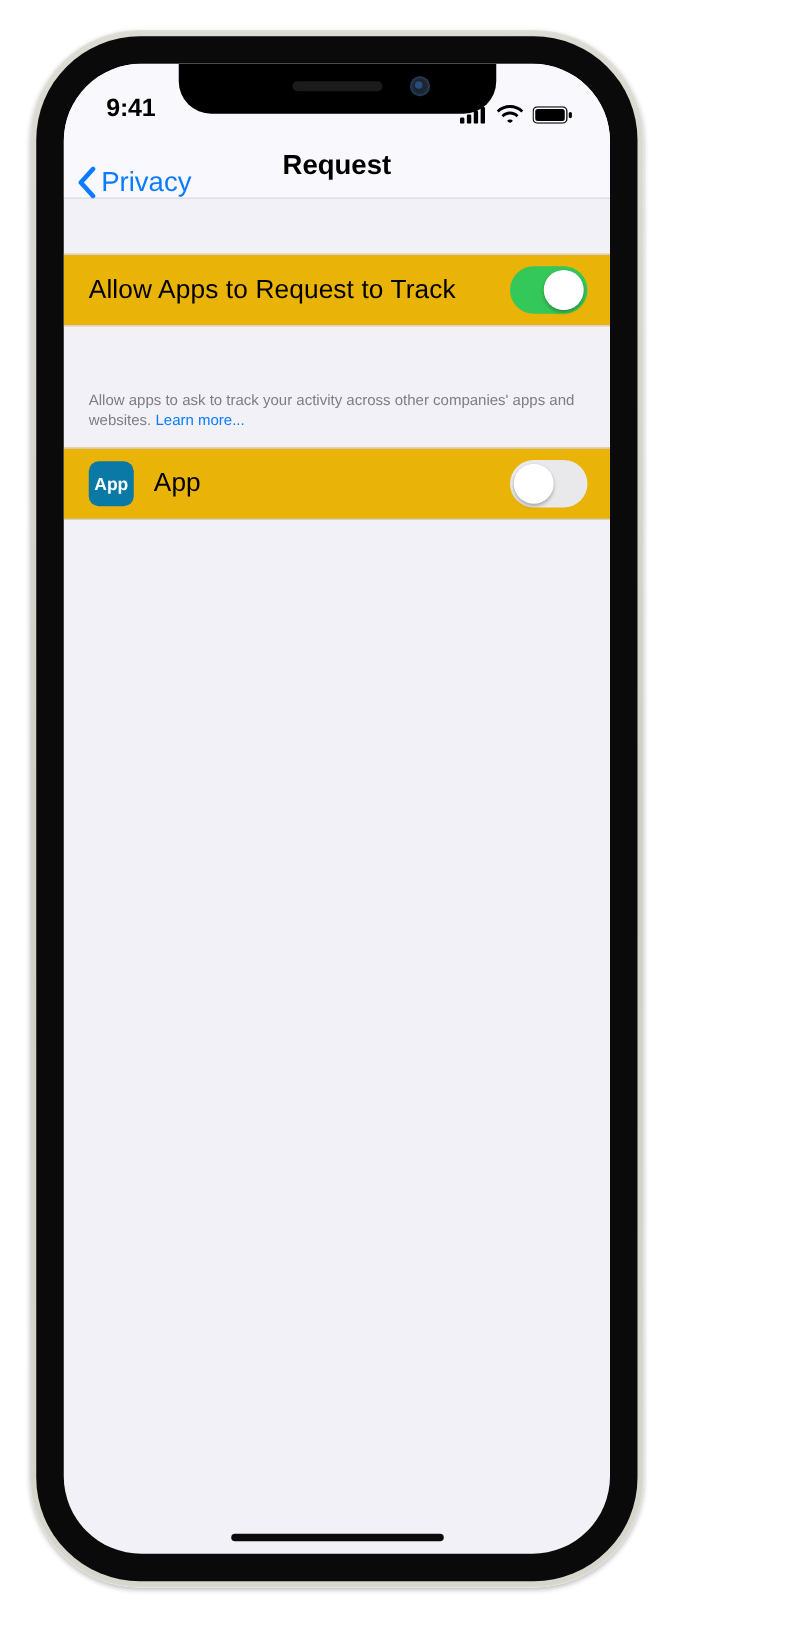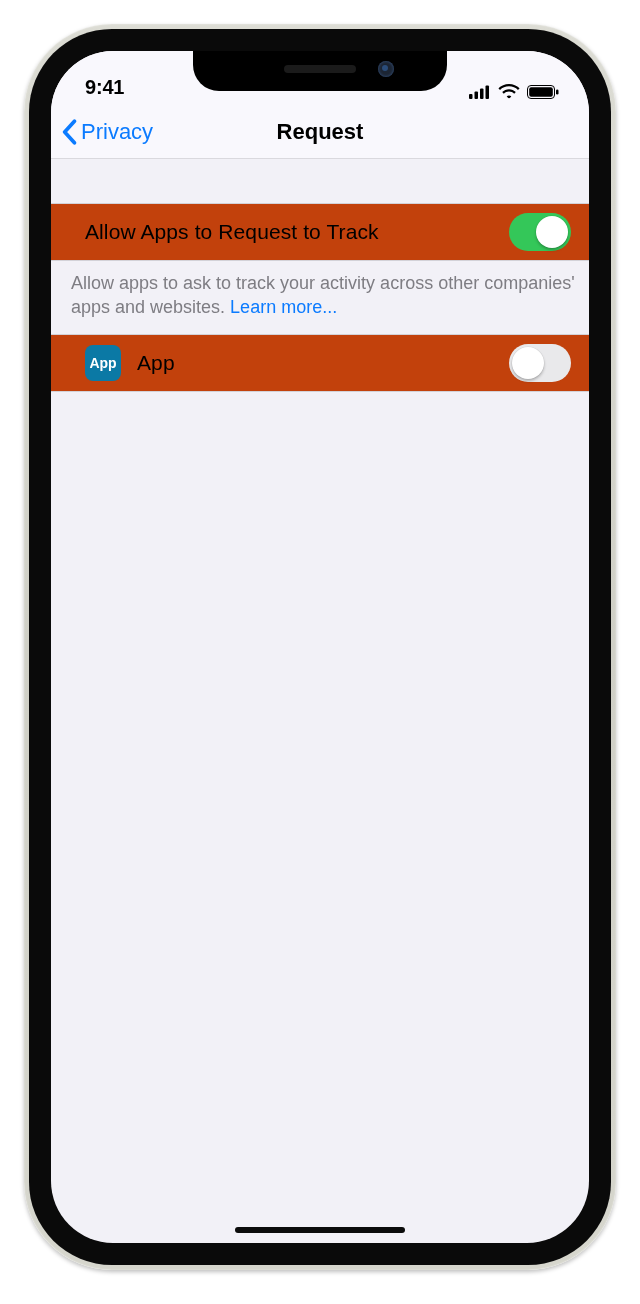--- a/index.html
+++ b/index.html
@@ -1,19 +1,19 @@
 <!DOCTYPE html>
 <html><head>
   <meta charset="utf-8">
   <style>
     * { margin:0; padding:0; box-sizing:border-box; -webkit-font-smoothing:antialiased; }
     html,body { width:640px; height:1304px; background:#fff; font-family:-apple-system,"SF Pro Text","SF Pro Display","Helvetica Neue",Helvetica,Arial,sans-serif; }
     
     .frame-outer{
-      position:absolute; left:24px; top:24px; width:592px; height:1246px;
+      position:absolute; left:24px; top:24px; width:491px; height:1246px;
       border-radius:88px;
       background:linear-gradient(180deg,#dcdcd4 0%,#cfcfc6 50%,#d6d6cd 100%);
       box-shadow:0 2px 4px rgba(0,0,0,.25), inset 0 0 2px rgba(255,255,255,.6);
     }
     .frame-rim{
       position:absolute; inset:5px; border-radius:83px;
       background:#0a0a0a;
     }
     .screen{
       position:absolute; inset:22px; border-radius:62px; overflow:hidden;
@@ -42,36 +42,36 @@
     .screen-stack{position:absolute; inset:0;}
 
     
     .statusbar{position:absolute; top:0; left:0; right:0; height:54px; background:#f9f8fd; display:flex; align-items:flex-end; justify-content:space-between; padding:0 30px 6px 34px;}
     .sb-time{font-size:20px; font-weight:600; letter-spacing:-0.2px; color:#000;}
     .sb-right{display:flex; align-items:center; gap:7px;}
     .sb-right svg{display:block;}
 
     
     .navbar{position:absolute; top:54px; left:0; right:0; height:54px; background:#f9f8fd; border-bottom:1px solid rgba(0,0,0,0.12);}
-    .nav-back{position:absolute; left:10px; top:0; height:54px; display:flex; align-items:center; gap:4px; color:#0b7bff; font-size:22px; cursor:pointer;}
+    .nav-back{position:absolute; left:10px; top:0; height:54px; display:flex; align-items:flex-end; gap:4px; color:#0b7bff; font-size:22px; cursor:pointer;}
     .nav-back svg{display:block;}
     .nav-title{position:absolute; left:0; right:0; top:0; height:54px; display:flex; align-items:center; justify-content:center; font-size:22px; font-weight:600; color:#000; pointer-events:none;}
 
     
     .content{position:absolute; top:108px; left:0; right:0; bottom:0;}
     .group-spacer{height:44px;}
 
-    .cell{background:#c2410c; height:58px; display:flex; align-items:center; padding:0 18px 0 34px; border-top:0.5px solid #d3d2d8; border-bottom:0.5px solid #d3d2d8;}
+    .cell{background:#eab308; height:58px; display:flex; align-items:center; padding:0 18px 0 20px; border-top:0.5px solid #d3d2d8; border-bottom:0.5px solid #d3d2d8;}
     .cell-label{flex:1; font-size:21px; color:#000; letter-spacing:.1px;}
     .cell-icon{width:36px; height:36px; border-radius:8px; margin-right:16px; display:flex; align-items:center; justify-content:center;}
 
     .app-icon-bg{background:#0b79a5;}
     .app-icon-text{color:#fff; font-size:14px; font-weight:700;}
 
-    .footer-text{padding:10px 7px 14px 20px; font-size:18px; line-height:1.35; color:#7e7d83;}
+    .footer-text{padding:10px 7px 14px 20px; font-size:12px; line-height:1.35; color:#7e7d83;margin-top:41px;}
     .footer-text .link{color:#0b7bff;}
 
     
     .switch{width:62px; height:38px; border-radius:19px; position:relative; cursor:pointer;}
     .switch .knob{position:absolute; top:3px; width:32px; height:32px; border-radius:50%; background:#fff; box-shadow:0 2px 3px rgba(0,0,0,.25),0 0 0 .5px rgba(0,0,0,.06);}
     .switch.on{background:#34c759;}
     .switch.on .knob{right:3px;}
     .switch.off{background:#e9e9eb;}
     .switch.off .knob{left:3px;}
 

